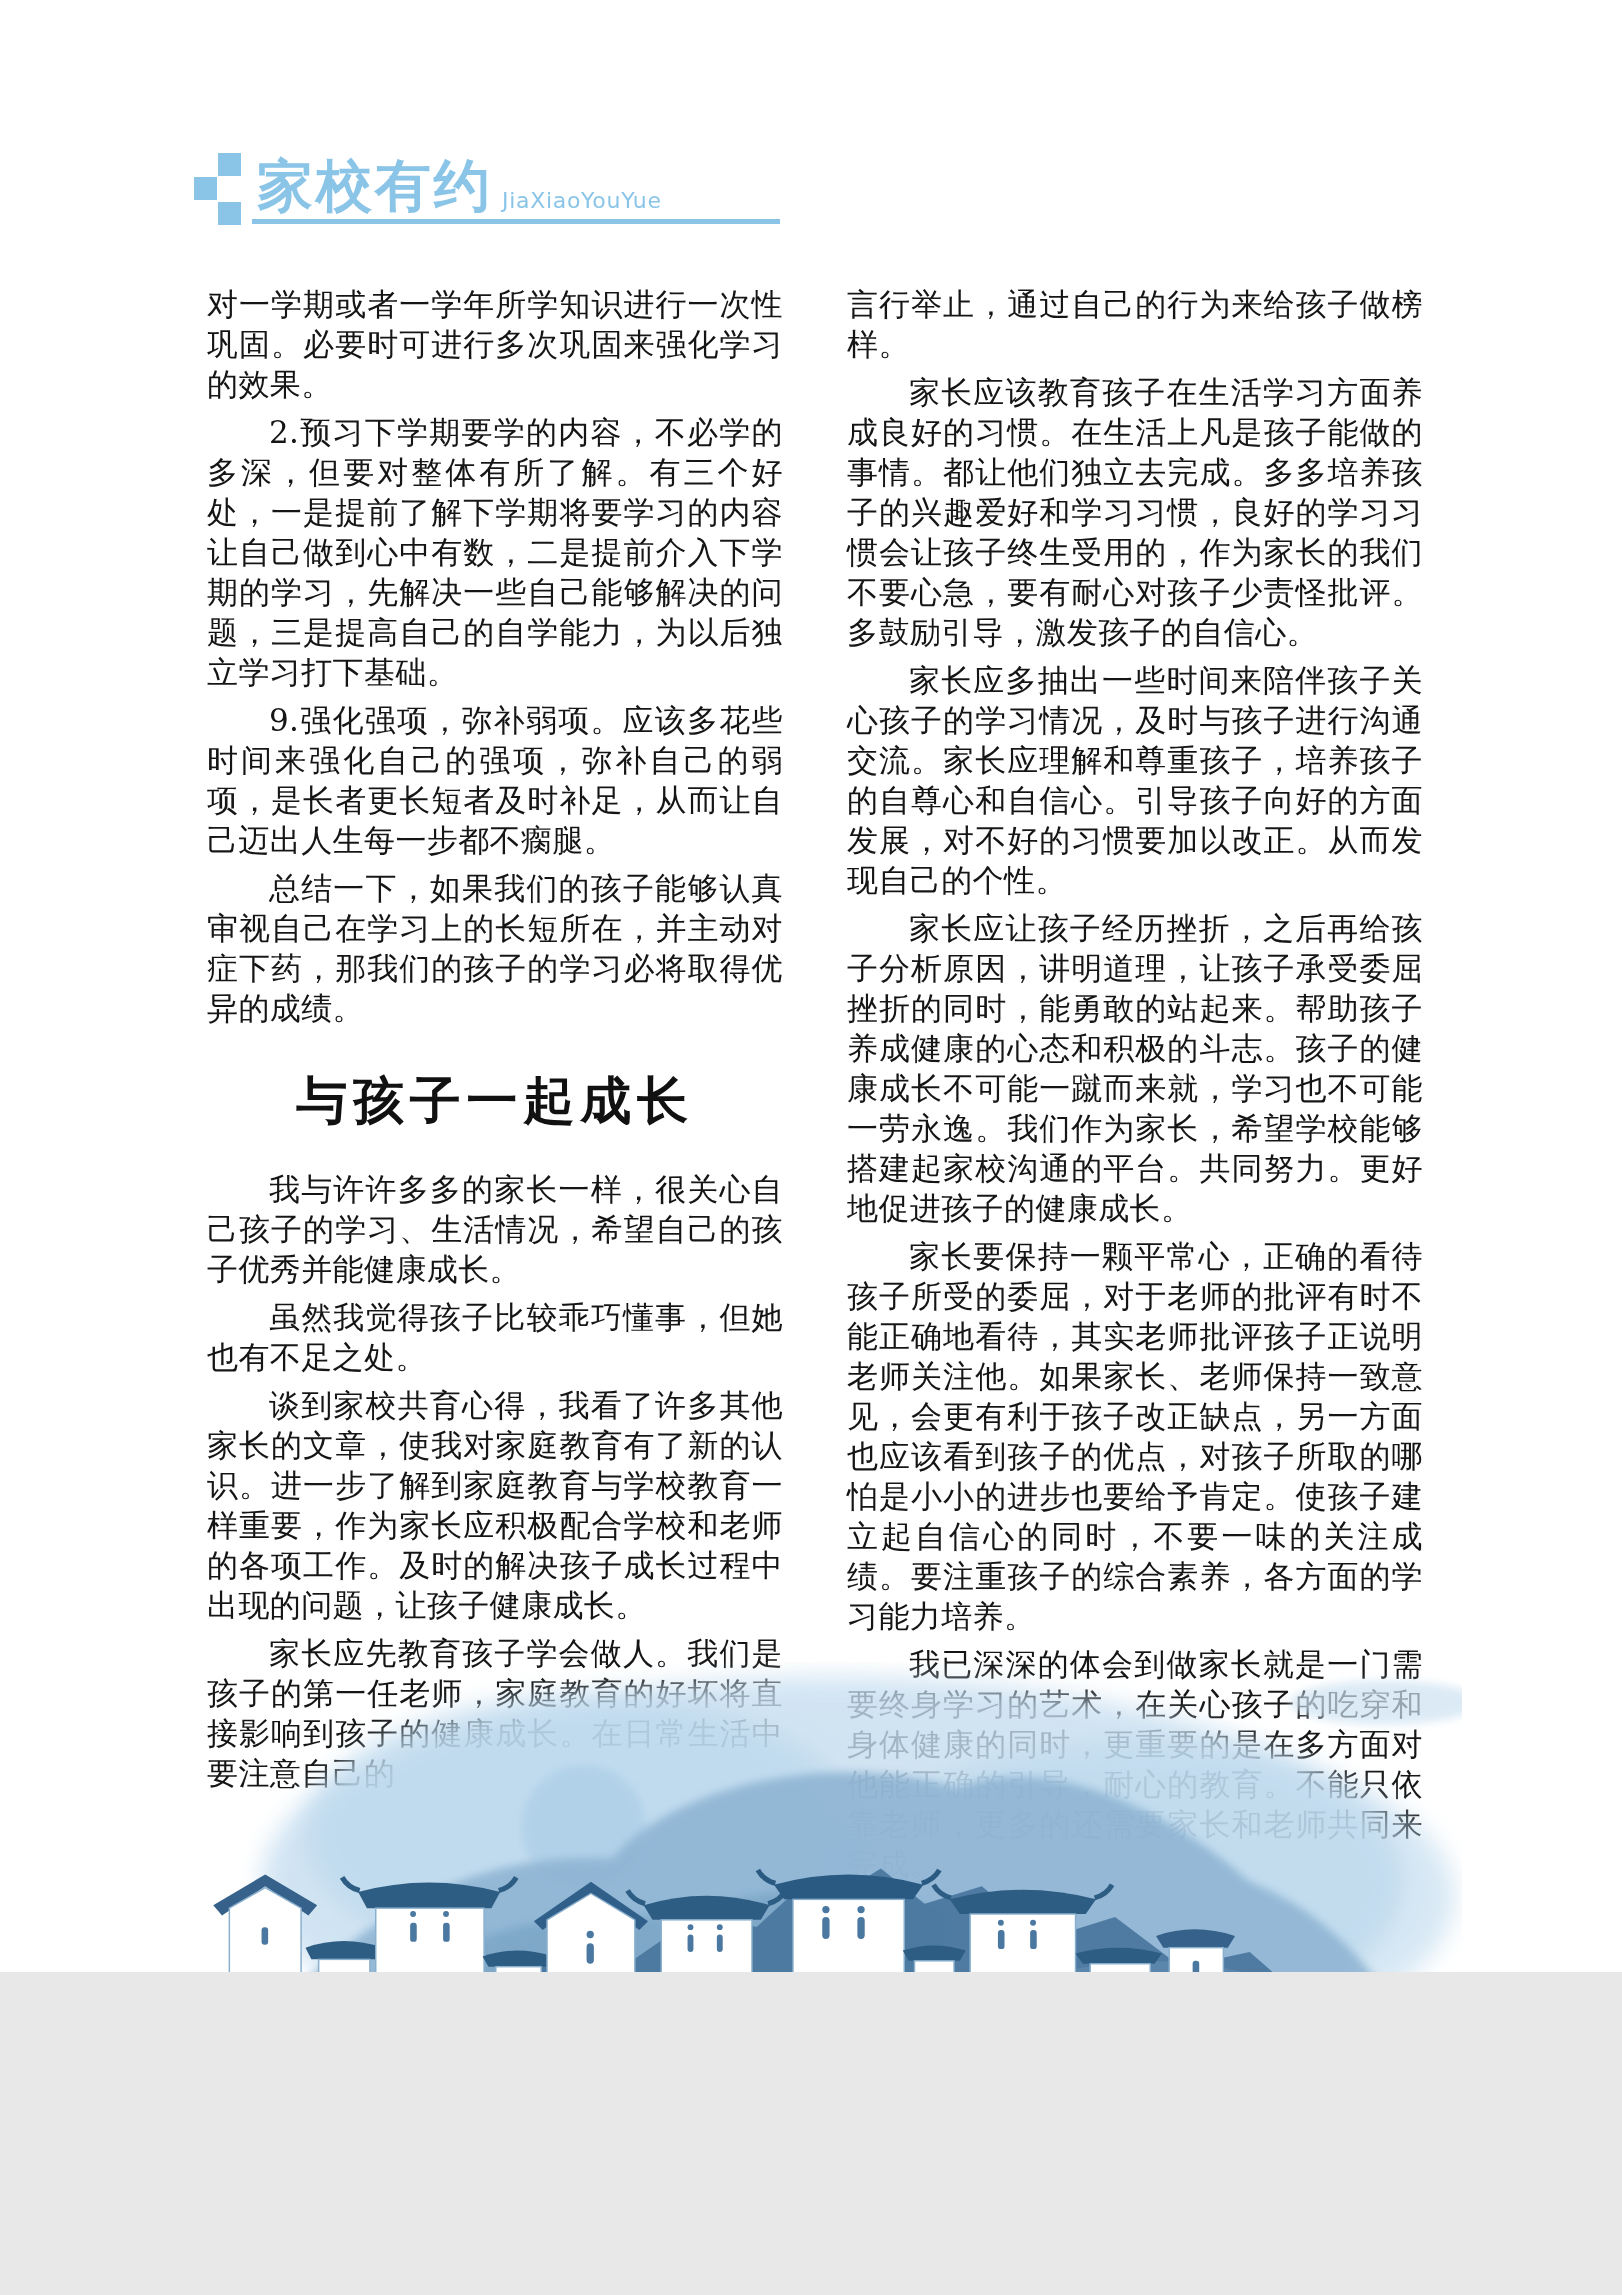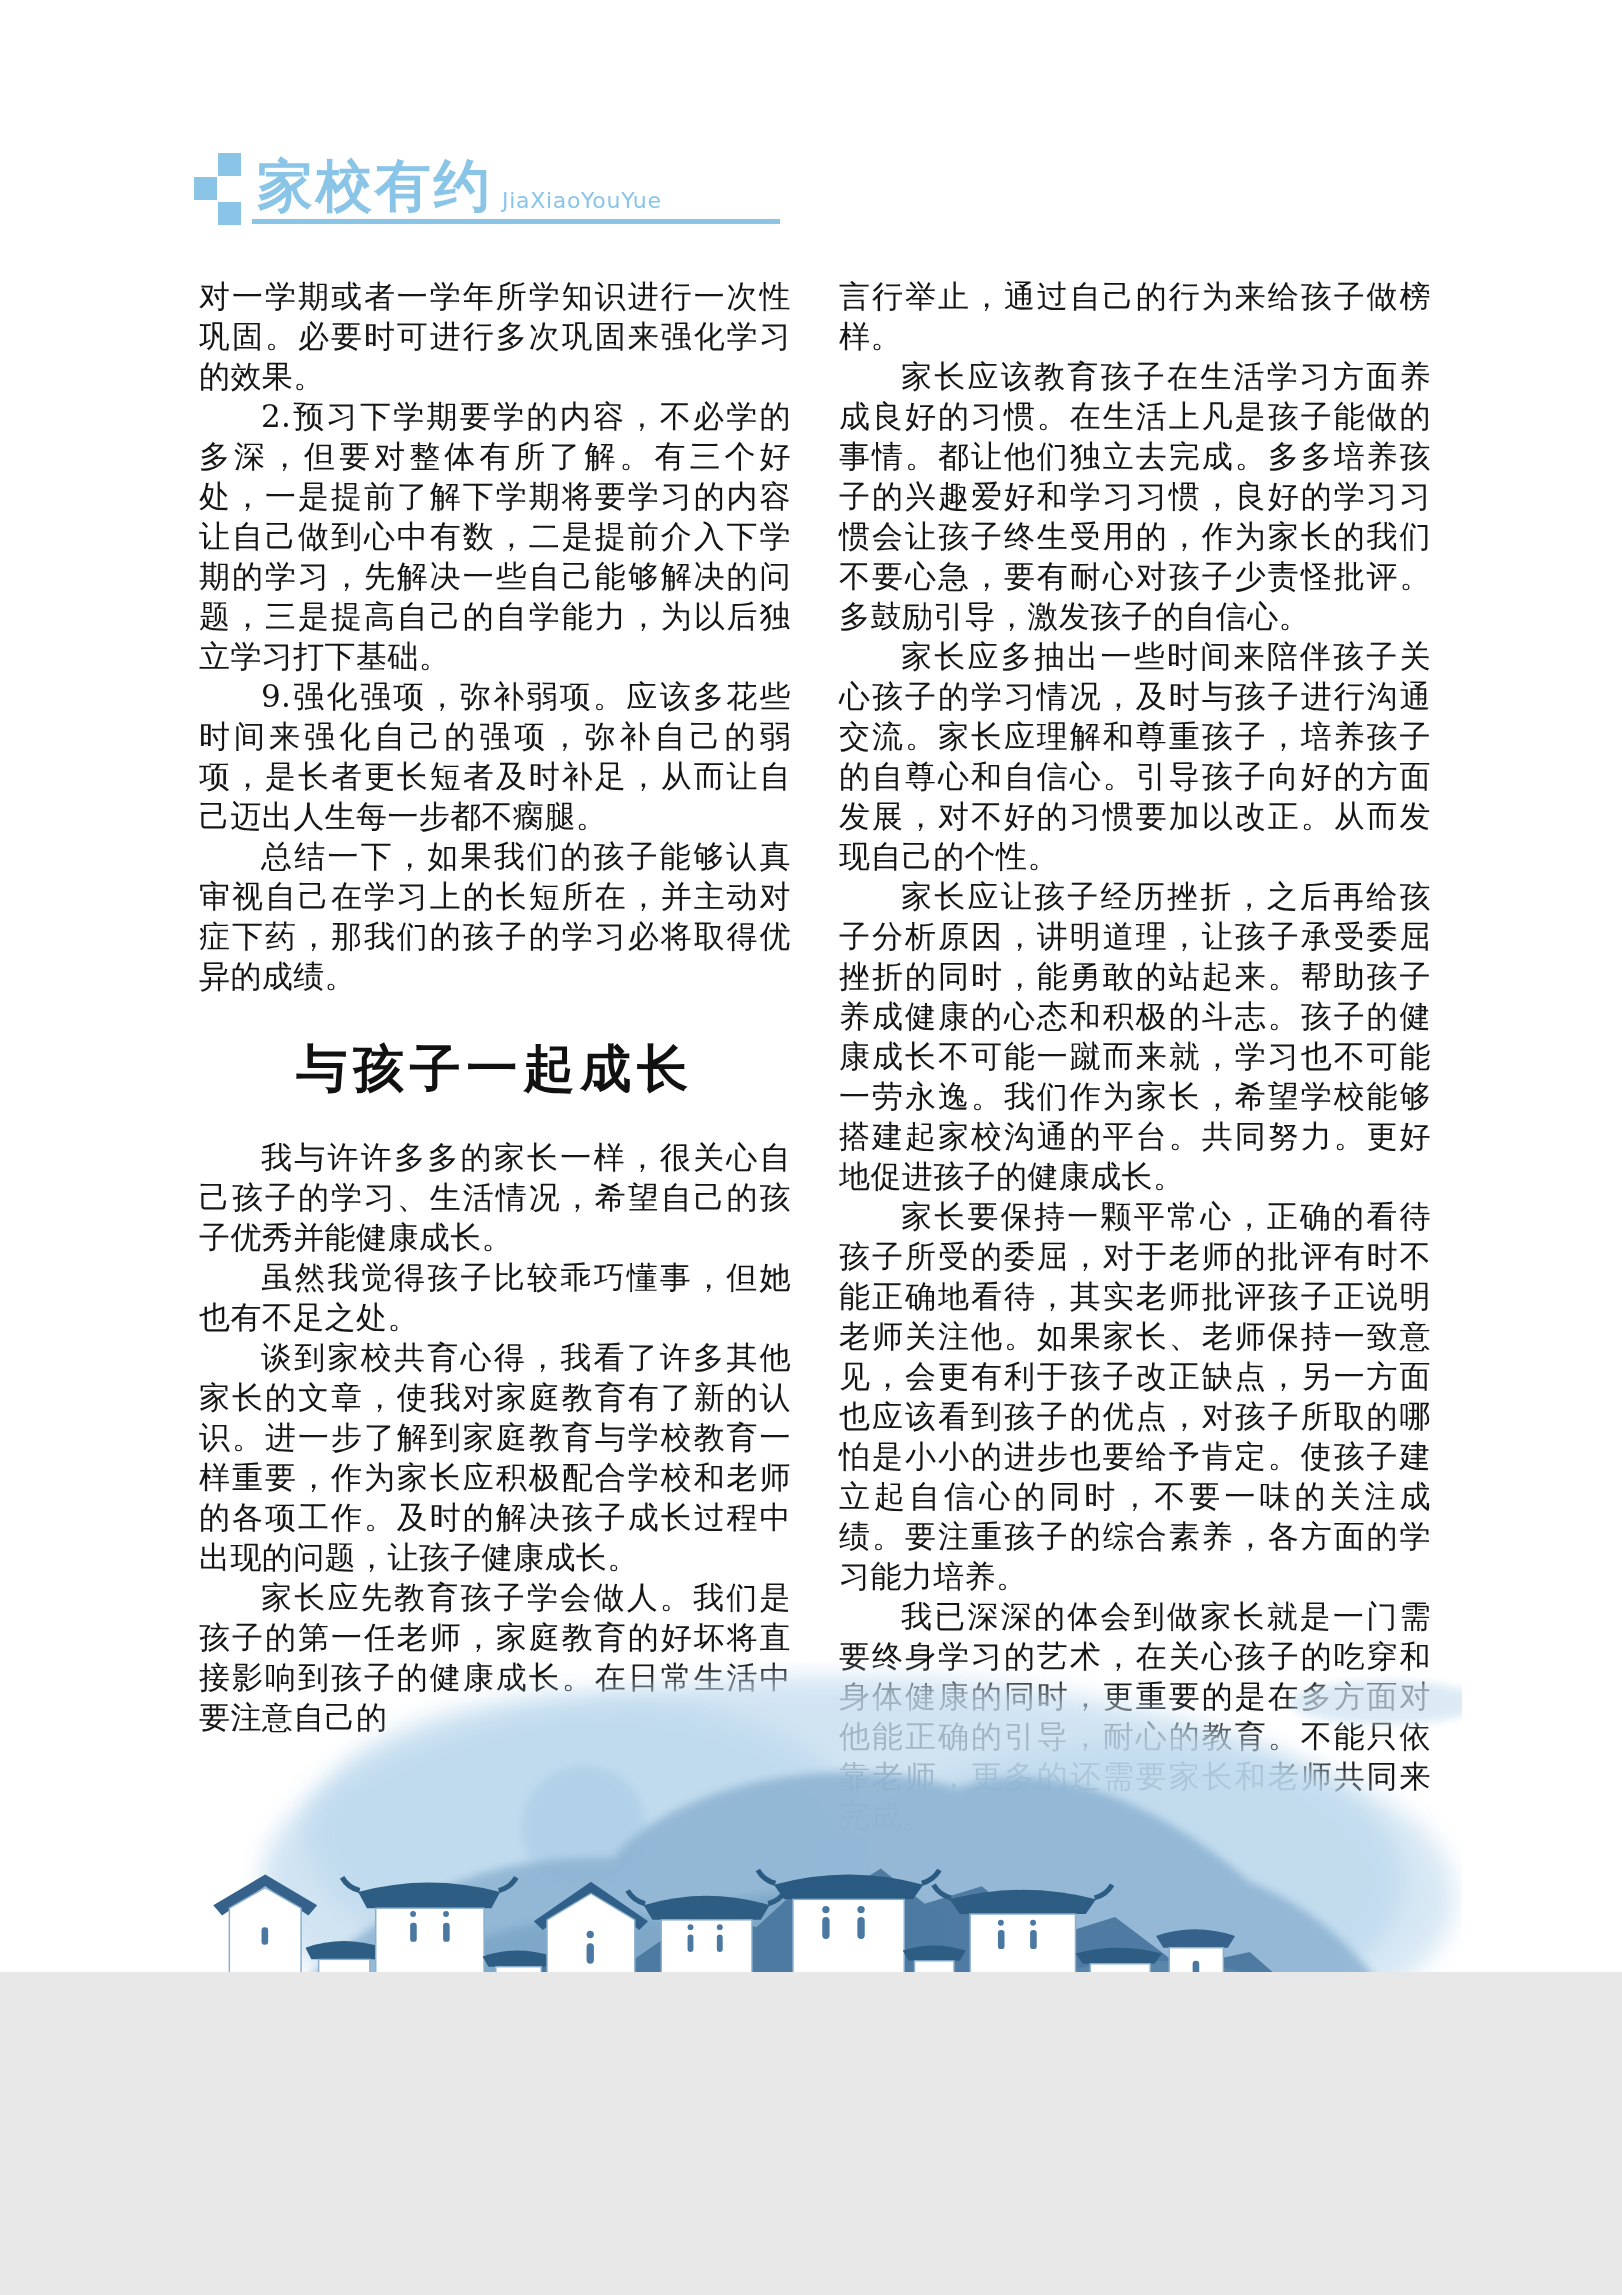--- a/index.html
+++ b/index.html
@@ -31,21 +31,21 @@
   }
 
   
   .col {
     position:absolute; top:276px; width:592px;
     font-size:31px; line-height:40px; text-align:justify;
     letter-spacing:0.4px;
   }
   .col-left  { left:199px; }
   .col-right { left:839px; }
-  .col p { margin:0; text-indent:2em; }
+  .col p { margin:8px; text-indent:2em; }
   .col p.no-indent { text-indent:0; }
 
   .article-head { text-align:center; margin:39px 0 35px 0; }
   .article-title {
     font-size:51px; line-height:67px; font-weight:600;
     letter-spacing:5.8px; text-indent:0; color:#111;
   }
   .article-byline {
     font-size:31px; line-height:40px; margin-top:11.7px;
     letter-spacing:1.5px; text-indent:0; color:#222;

